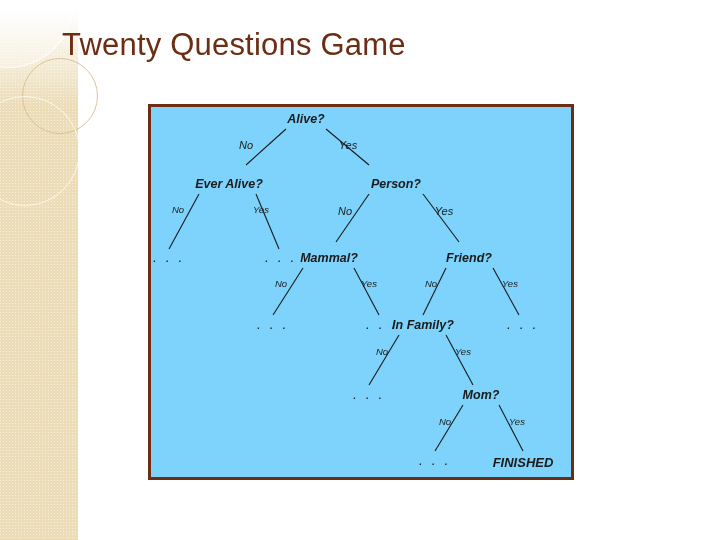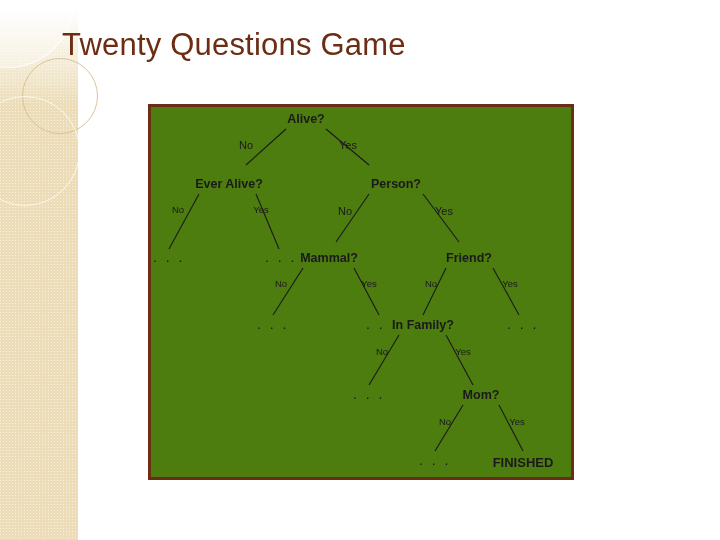--- a/index.html
+++ b/index.html
@@ -83,22 +83,23 @@
     white-space: nowrap;
   }
   
   .tree-frame {
     position: absolute;
     left: 148px;
     top: 104px;
     width: 426px;
     height: 376px;
     border: 3px solid #6b2d13;
-    background: #4d7c0f;
+    background: #7dd3fc;
     box-sizing: border-box;
+    font-style: italic;
   }
   .tree-svg {
     display: block;
     width: 100%;
     height: 100%;
   }
   .node-label {
     font-family: "Liberation Sans", sans-serif;
     font-size: 12.5px;
     fill: #1a1a1a;

